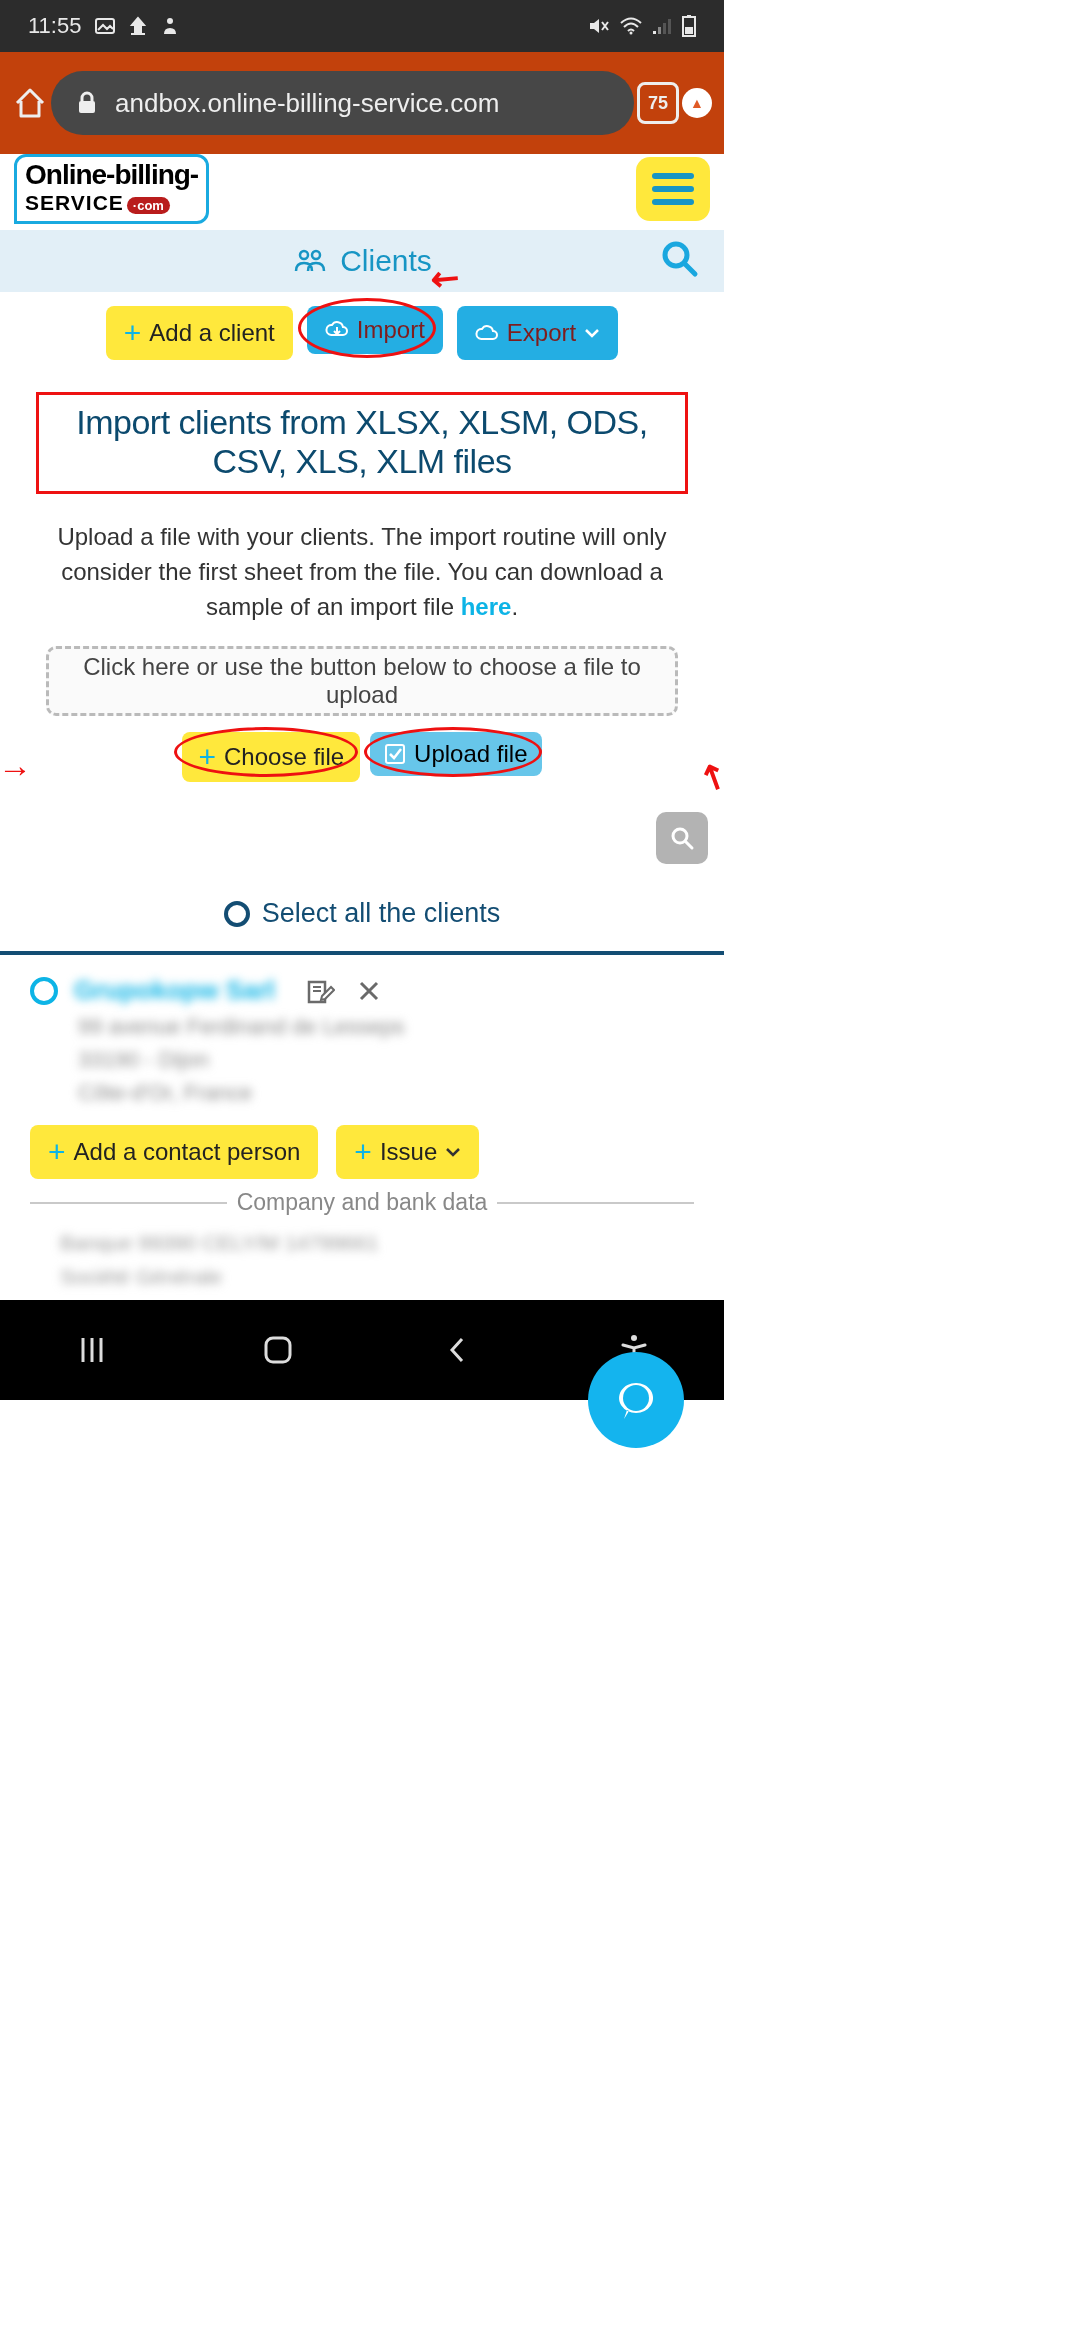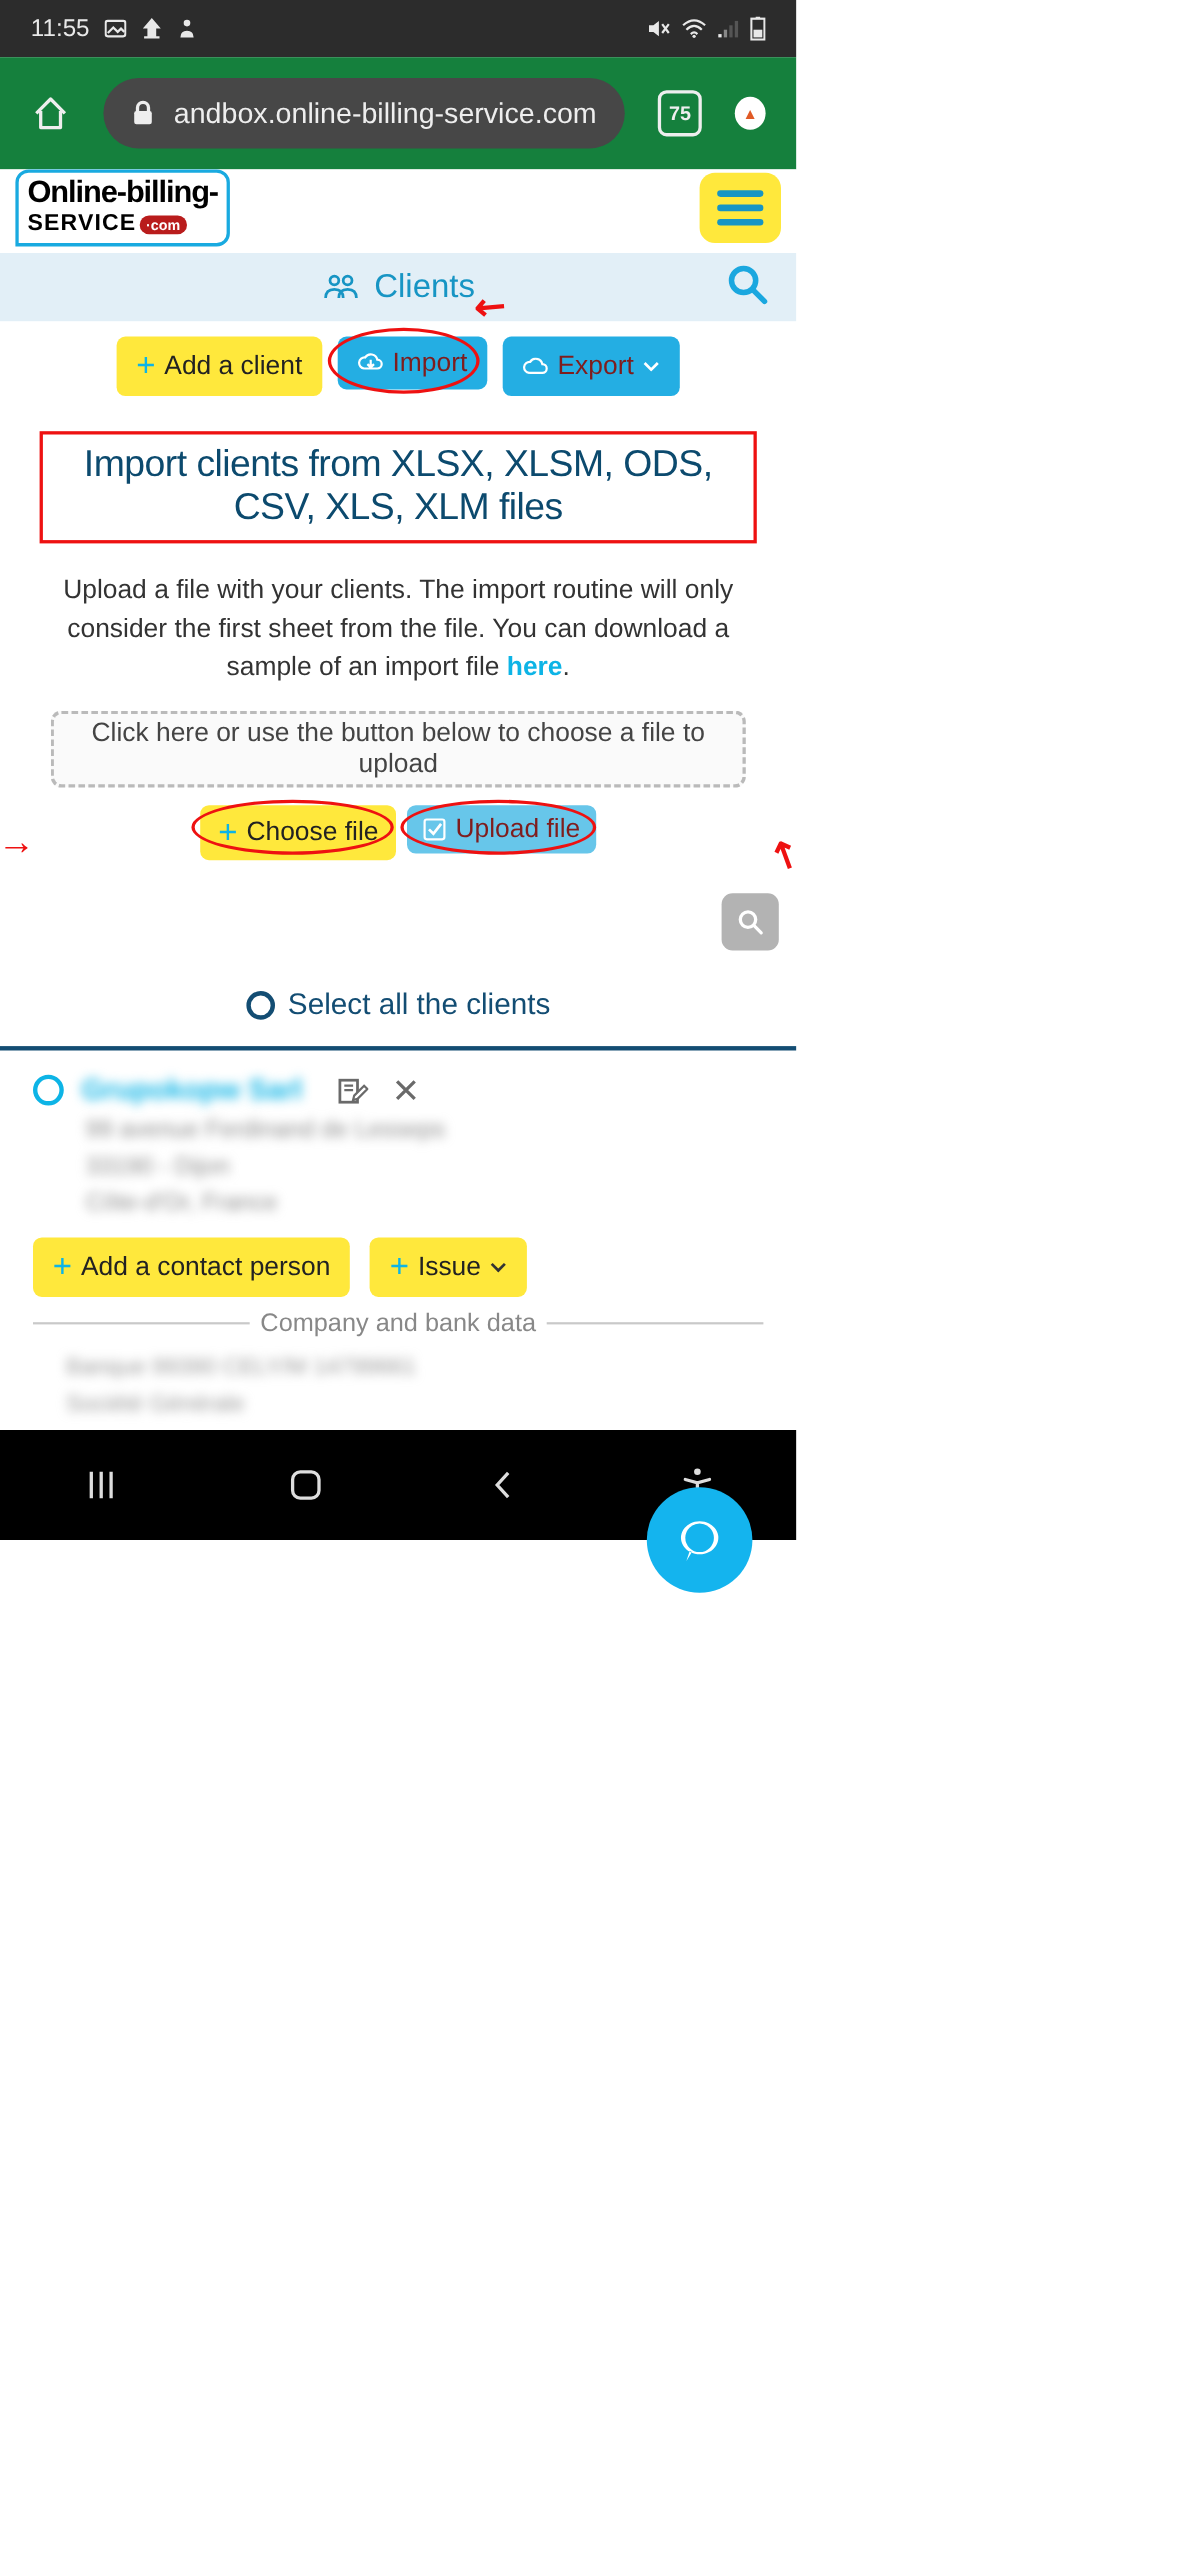--- a/index.html
+++ b/index.html
@@ -1,20 +1,20 @@
 <!DOCTYPE html>
 <html><head>
 <meta charset="utf-8">
 <style>
 * { margin:0; padding:0; box-sizing:border-box; font-family:-apple-system,BlinkMacSystemFont,Arial,sans-serif; }
 body { width:724px; background:#fff; }
 .status-bar { background:#2c2c2c; height:52px; display:flex; align-items:center; justify-content:space-between; padding:0 28px 0 28px; color:#e8e8e8; font-size:22px; }
 .status-left { display:flex; align-items:center; gap:14px; }
 .status-right { display:flex; align-items:center; gap:10px; }
-.browser-bar { background:#15803d; height:102px; display:flex; align-items:center; padding:0 28px; gap:30px; }
+.browser-bar { background:#c2410c; height:102px; display:flex; align-items:center; padding:0 12px; gap:3px; }
 .home-btn { width:36px; height:36px; }
 .url-pill { flex:1; background:#474747; border-radius:38px; height:64px; display:flex; align-items:center; padding:0 26px; gap:18px; color:#eee; font-size:26px; }
 .url-text { flex:1; white-space:nowrap; overflow:hidden; }
 .tab-count { width:42px; height:42px; border:3px solid #eee; border-radius:8px; display:flex; align-items:center; justify-content:center; color:#eee; font-size:18px; font-weight:700; }
 .update-dot { width:30px; height:30px; border-radius:50%; background:#fff; display:flex; align-items:center; justify-content:center; }
 .update-dot::before { content:"▲"; color:#e05a25; font-size:14px; }
 .webhead { background:#fff; padding:10px 14px 6px; display:flex; align-items:flex-start; justify-content:space-between; }
 .app-by { color:#c4c4c4; font-family:cursive; font-size:28px; text-decoration:underline; }
 .user-block { display:flex; align-items:center; gap:8px; }
 .power-btn { width:40px; height:40px; border-radius:50%; background:#0097cf; display:flex; align-items:center; justify-content:center; }
@@ -26,21 +26,21 @@
 .logo-com { display:inline-block; background:#b91c1c; color:#fff; font-size:13px; font-weight:700; padding:1px 6px; border-radius:10px; margin-left:3px; }
 .hamburger { width:74px; height:64px; background:#ffe83c; border-radius:14px; display:flex; flex-direction:column; align-items:center; justify-content:center; gap:7px; }
 .hamburger div { width:42px; height:6px; background:#1795c4; border-radius:4px; }
 .section-bar { background:#e2eff7; padding:14px 0; display:flex; align-items:center; justify-content:center; position:relative; }
 .section-title { color:#1795c4; font-size:30px; font-weight:400; display:flex; align-items:center; gap:12px; }
 .mag-btn { position:absolute; right:20px; width:44px; height:44px; }
 .action-row { background:#fff; padding:14px 0; display:flex; justify-content:center; gap:14px; }
 .btn { border-radius:8px; padding:10px 18px; font-size:24px; display:inline-flex; align-items:center; gap:8px; cursor:pointer; border:none; }
 .btn-yellow { background:#ffe83c; color:#222; }
 .btn-blue { background:#24aee3; color:#7f1d1d; }
-.btn-bluefade { background:#67c6ea; color:#7f1d1d; }
+.btn-bluefade { background:#67c6ea; color:#000000; }
 .plus-icon { color:#0db4e6; font-size:30px; font-weight:300; }
 .content { padding:18px 36px 0; text-align:center; }
 .title-frame { border:3px solid #e11; padding:8px 4px 10px; margin-bottom:26px; }
 .title-text { color:#0c4a6e; font-size:34px; font-weight:400; letter-spacing:-0.5px; }
 .desc { color:#333; font-size:24px; line-height:1.45; }
 .here-link { color:#0db4e6; font-weight:600; }
 .dropzone { margin:22px 10px 0; border:3px dashed #bababa; border-radius:10px; background:#fafafa; padding:4px 4px; color:#444; font-size:24px;text-align:center; }
 .file-row { margin-top:16px; display:flex; justify-content:center; gap:10px; position:relative; }
 .ring { position:absolute; border:3px solid #e11; border-radius:50%; pointer-events:none; }
 .ring-import { width:138px; height:60px; top:-8px; left:-9px; }

